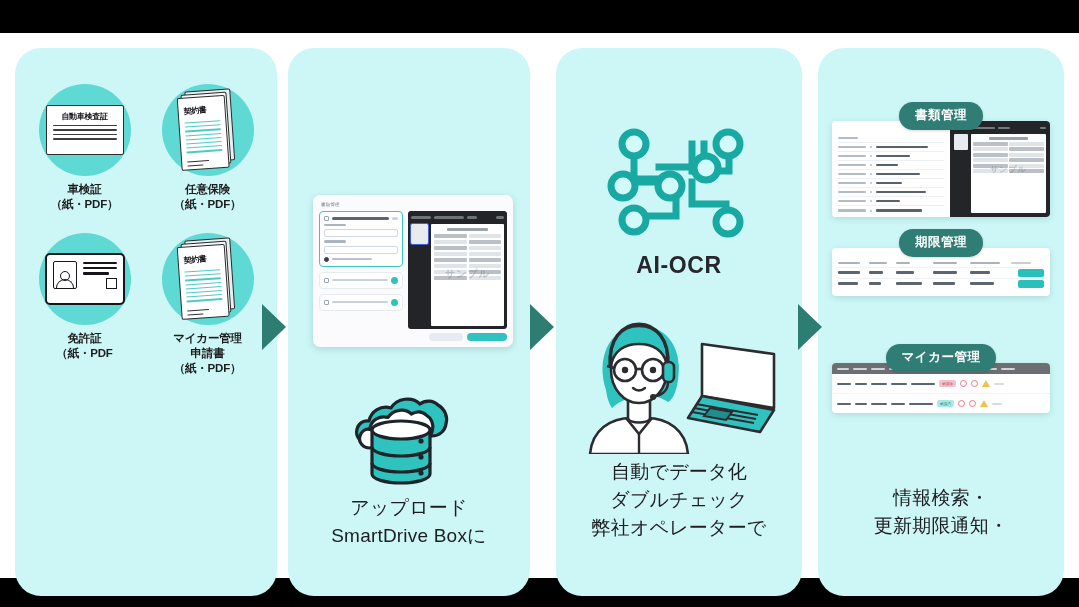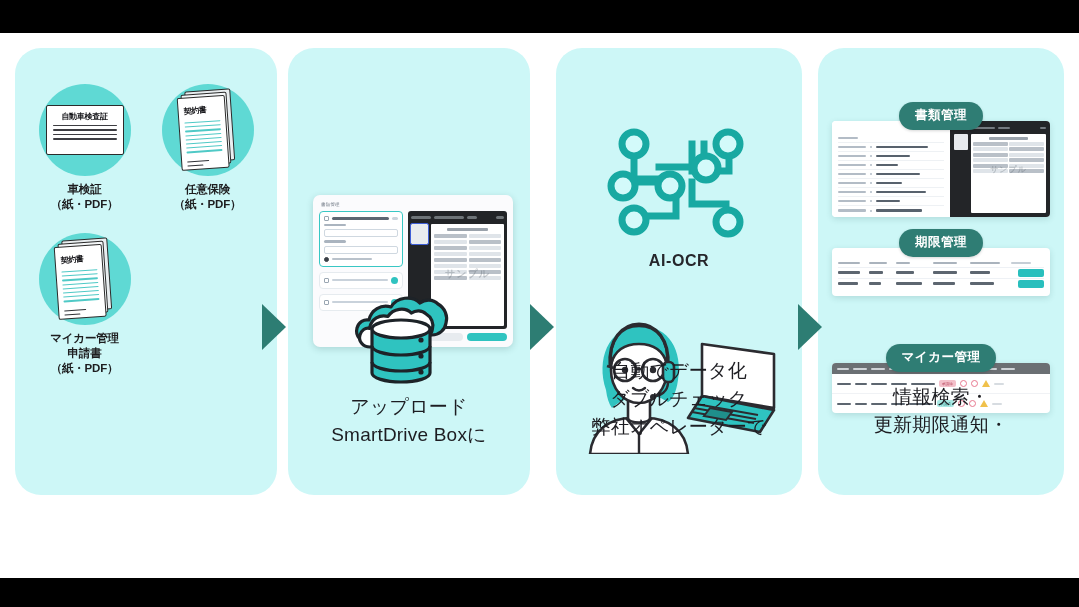--- a/index.html
+++ b/index.html
@@ -16,21 +16,21 @@
   .letterbox.bottom { bottom: 0; height: 29px; }
 
   .canvas {
     position: absolute; left: 0; top: 33px;
     width: 1079px; height: 545px;
     background: #ffffff;
   }
 
   
   .panel {
-    position: absolute; top: 15px; height: 447px;
+    position: absolute; top: 15px; height: 548px;
     background: #cdf7f7; border-radius: 26px;
     overflow: hidden;
   }
   #panel1 { left: 15px;  width: 262px; }
   #panel2 { left: 288px; width: 242px; }
   #panel3 { left: 556px; width: 246px; }
   #panel4 { left: 818px; width: 246px; }
 
   
   .arrow {
@@ -160,21 +160,21 @@
   }
   .app-foot { display:flex; justify-content:flex-end; gap:4px; margin-top:4px; }
   .btn-ghost { width:34px; height:8px; border-radius:4px; background:#e7ebef; }
   .btn-teal  { width:40px; height:8px; border-radius:4px; background:#2fc3c0; }
 
   .cloud-db { position:absolute; left: 60px; bottom: 108px; width: 128px; height: 104px; }
 
   
   .aiocr { position:absolute; left:0; width:100%; top:76px; text-align:center; }
   .aiocr-label {
-    margin-top: 4px; font-size: 16px; font-weight: 800;
+    margin-top: 4px; font-size: 23px; font-weight: 800;
     color:#26262b; letter-spacing: .6px;
   }
   .operator { position:absolute; left: 14px; top: 256px; width: 218px; height: 150px; }
 
   
   .p4-block { position:absolute; left: 14px; width: 218px; }
   .tag {
     background:#2f7d74; color:#fff; font-size:12.5px; font-weight:800;
     padding: 5px 16px 6px; border-radius: 15px; display:inline-block;
     letter-spacing: .5px; position:relative; z-index:3;
@@ -271,20 +271,42 @@
                 <div class="rule dk" style="width:45%"></div>
               </div>
             </div>
           </div>
           <div class="doc-label">
             <div>任意保険</div>
             <div>（紙・PDF）</div>
           </div>
         </div>
 
+        <div class="doc-cell" style="margin-top:14px">
+          <div class="doc-circle">
+            <div class="idcard">
+              <div class="id-photo">
+                  <div style="display:flex;flex-direction:column;align-items:center">
+                <div class="id-head"></div>
+                    <div class="id-body"></div>
+                  </div>
+                </div>
+              <div class="id-right">
+                <div class="id-line" style="width:100%"></div>
+                <div class="id-line" style="width:100%"></div>
+                <div class="id-line" style="width:78%"></div>
+                <div class="id-box"></div>
+              </div>
+            </div>
+          </div>
+          <div class="doc-label">
+            <div>免許証</div>
+            <div>（紙・PDF</div>
+          </div>
+        </div>
 
         <div class="doc-cell" style="margin-top:14px">
           <div class="doc-circle">
             <div class="stack">
               <div class="sheet s3"></div>
               <div class="sheet s2"></div>
               <div class="sheet s1">
                 <div class="ct">契約書</div>
                 <div class="rule" style="margin-top:6px"></div>
                   <div class="rule"></div>

